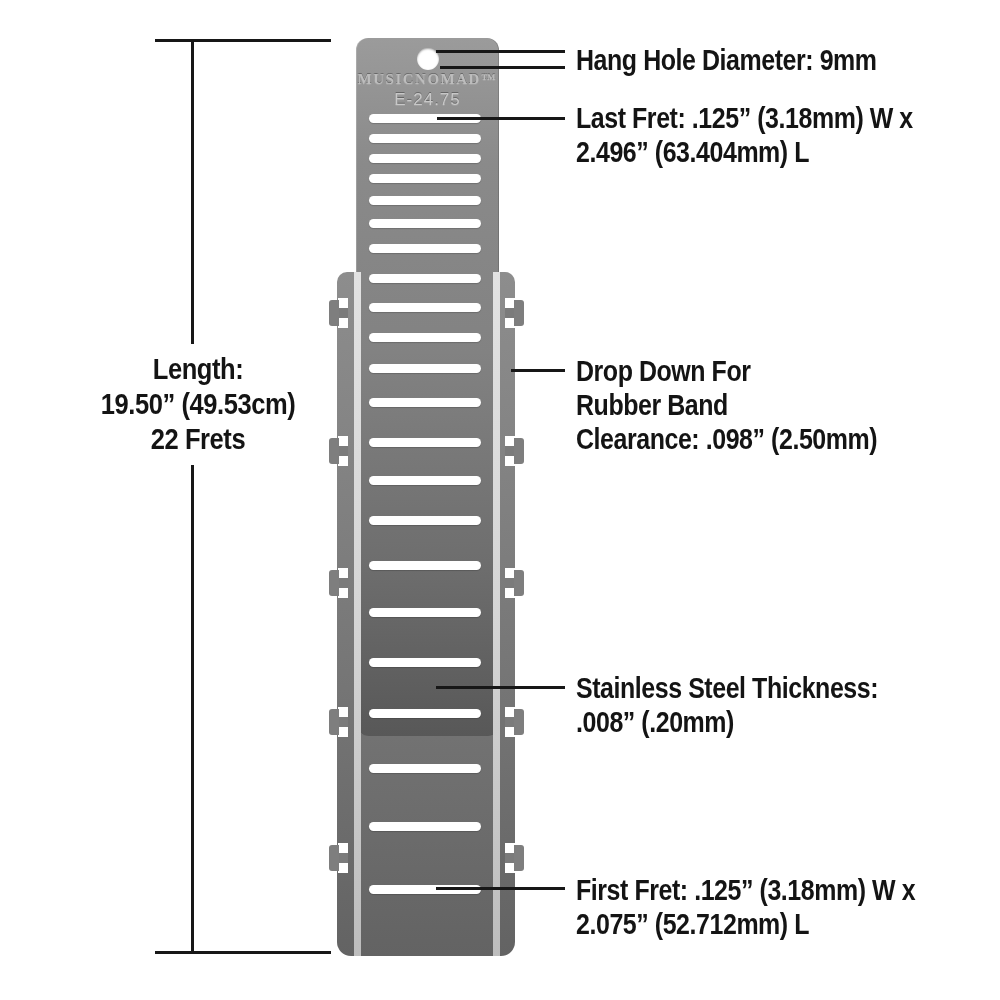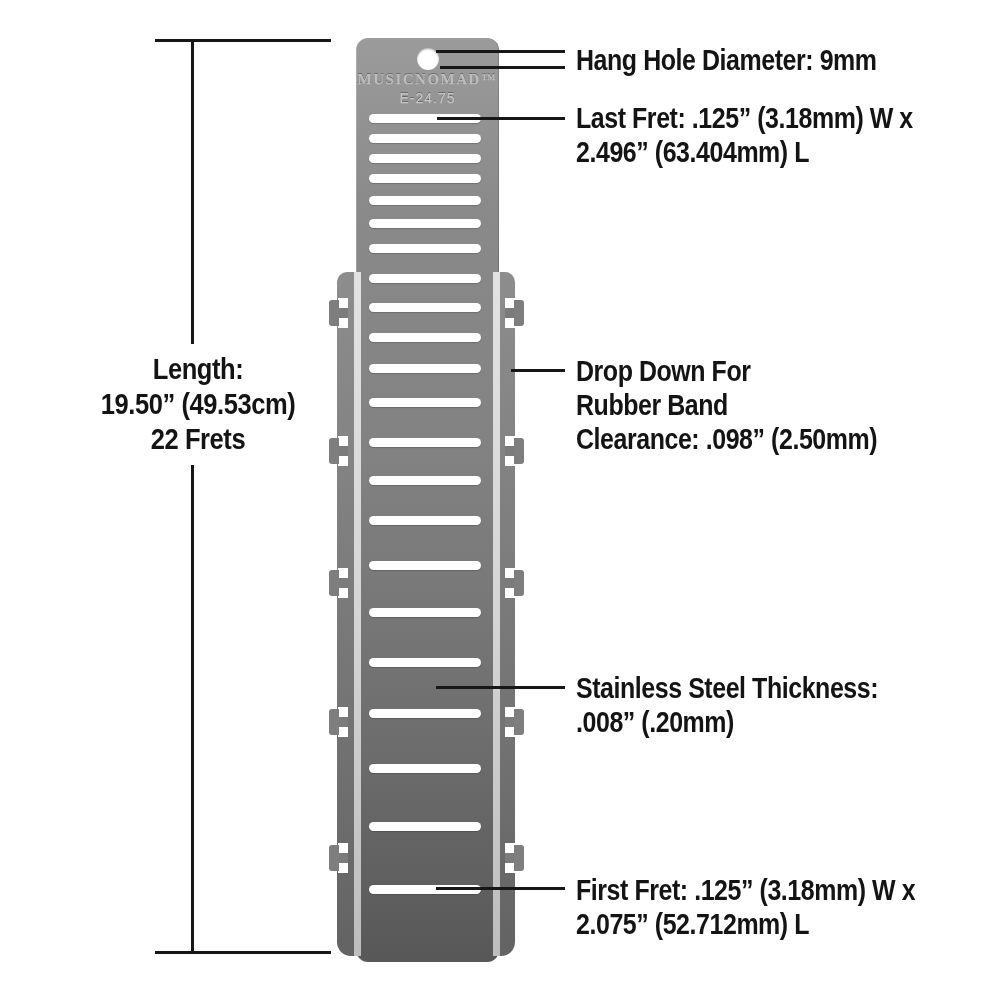--- a/index.html
+++ b/index.html
@@ -25,40 +25,40 @@
     transform:scaleX(0.88);transform-origin:center center;white-space:nowrap;
   }
 
   
   .back-plate{
     position:absolute;left:337px;top:272px;width:178px;height:684px;
     background:linear-gradient(180deg,#8d8d8d 0%,#828282 30%,#727272 68%,#636363 100%);
     border-radius:10px 10px 14px 14px;z-index:1;
   }
   .front-plate{
-    position:absolute;left:356px;top:38px;width:143px;height:924px;
+    position:absolute;left:356px;top:38px;width:143px;height:698px;
     background:linear-gradient(180deg,#9b9b9b 0%,#8a8a8a 18%,#828282 45%,#6e6e6e 75%,#585858 100%);
     border-radius:12px;z-index:2;
     box-shadow:inset 1px 0 0 rgba(255,255,255,0.18), inset -1px 0 0 rgba(0,0,0,0.15);
   }
   .stripe{
     position:absolute;top:272px;width:7px;height:684px;z-index:3;
     background:linear-gradient(180deg,#e2e2e2 0%,var(--stripe) 50%,#bdbdbd 100%);
   }
   .hang-hole{
     position:absolute;left:417px;top:48px;width:22px;height:22px;border-radius:50%;
     background:#ffffff;box-shadow:inset 0 1px 2px rgba(0,0,0,0.35);z-index:4;
   }
   .brand{
     position:absolute;left:0;width:100%;text-align:center;color:var(--engrave);
     text-shadow:0 -1px 0 rgba(0,0,0,0.3), 0 1px 0 rgba(255,255,255,0.12);
     white-space:nowrap;
   }
   .brand-name{top:33px;font-family:"Liberation Serif",serif;font-weight:700;font-size:15px;letter-spacing:1.5px;}
-  .brand-model{top:52px;font-size:14px;font-weight:400;letter-spacing:1px;color:#c8c8c8;}
+  .brand-model{top:52px;font-size:17px;font-weight:400;letter-spacing:1px;color:#c8c8c8;}
 
   .slot{
     position:absolute;left:369px;width:112px;height:9px;border-radius:5px;
     background:#ffffff;z-index:4;box-shadow:0 1px 1px rgba(0,0,0,0.18);
   }
 
   .notch{position:absolute;width:19px;height:30px;z-index:4;}
   .notch .cut{position:absolute;top:0;width:10px;height:30px;background:var(--bg);}
   .notch .tab{position:absolute;top:10px;width:10px;height:10px;background:#7b7b7b;}
   .notch .bump{position:absolute;top:2px;width:10px;height:26px;background:#7e7e7e;}

